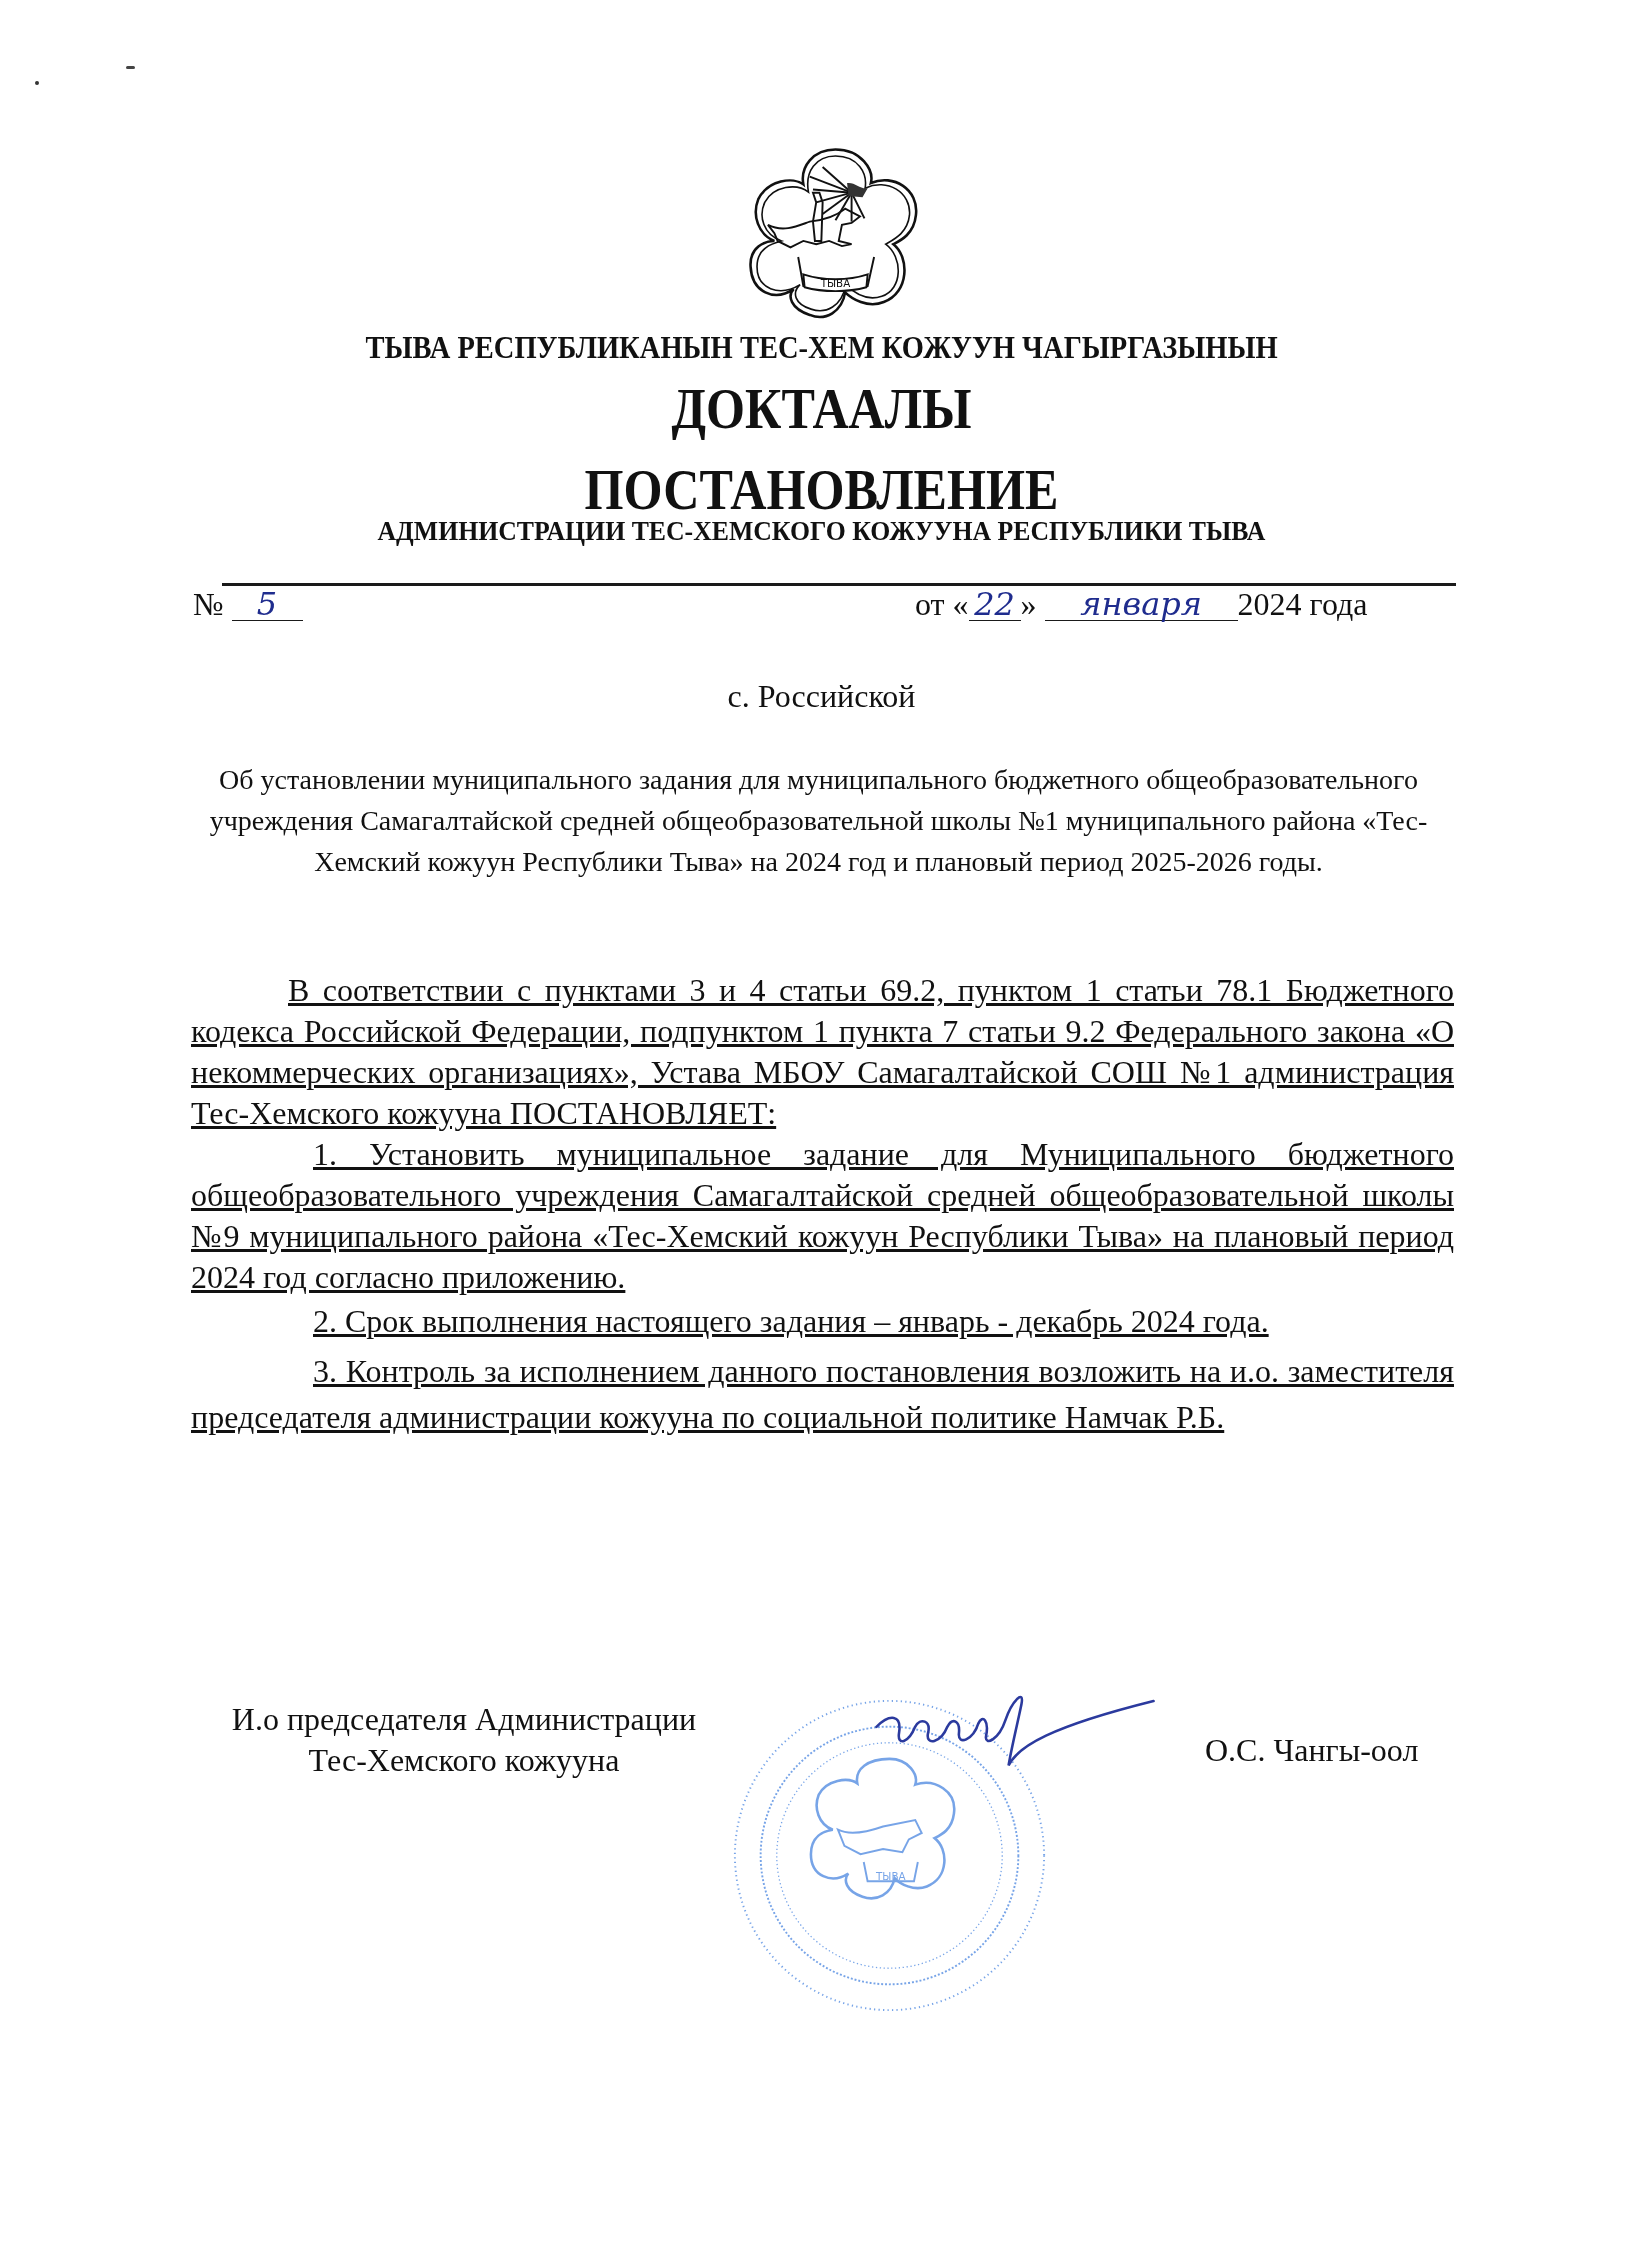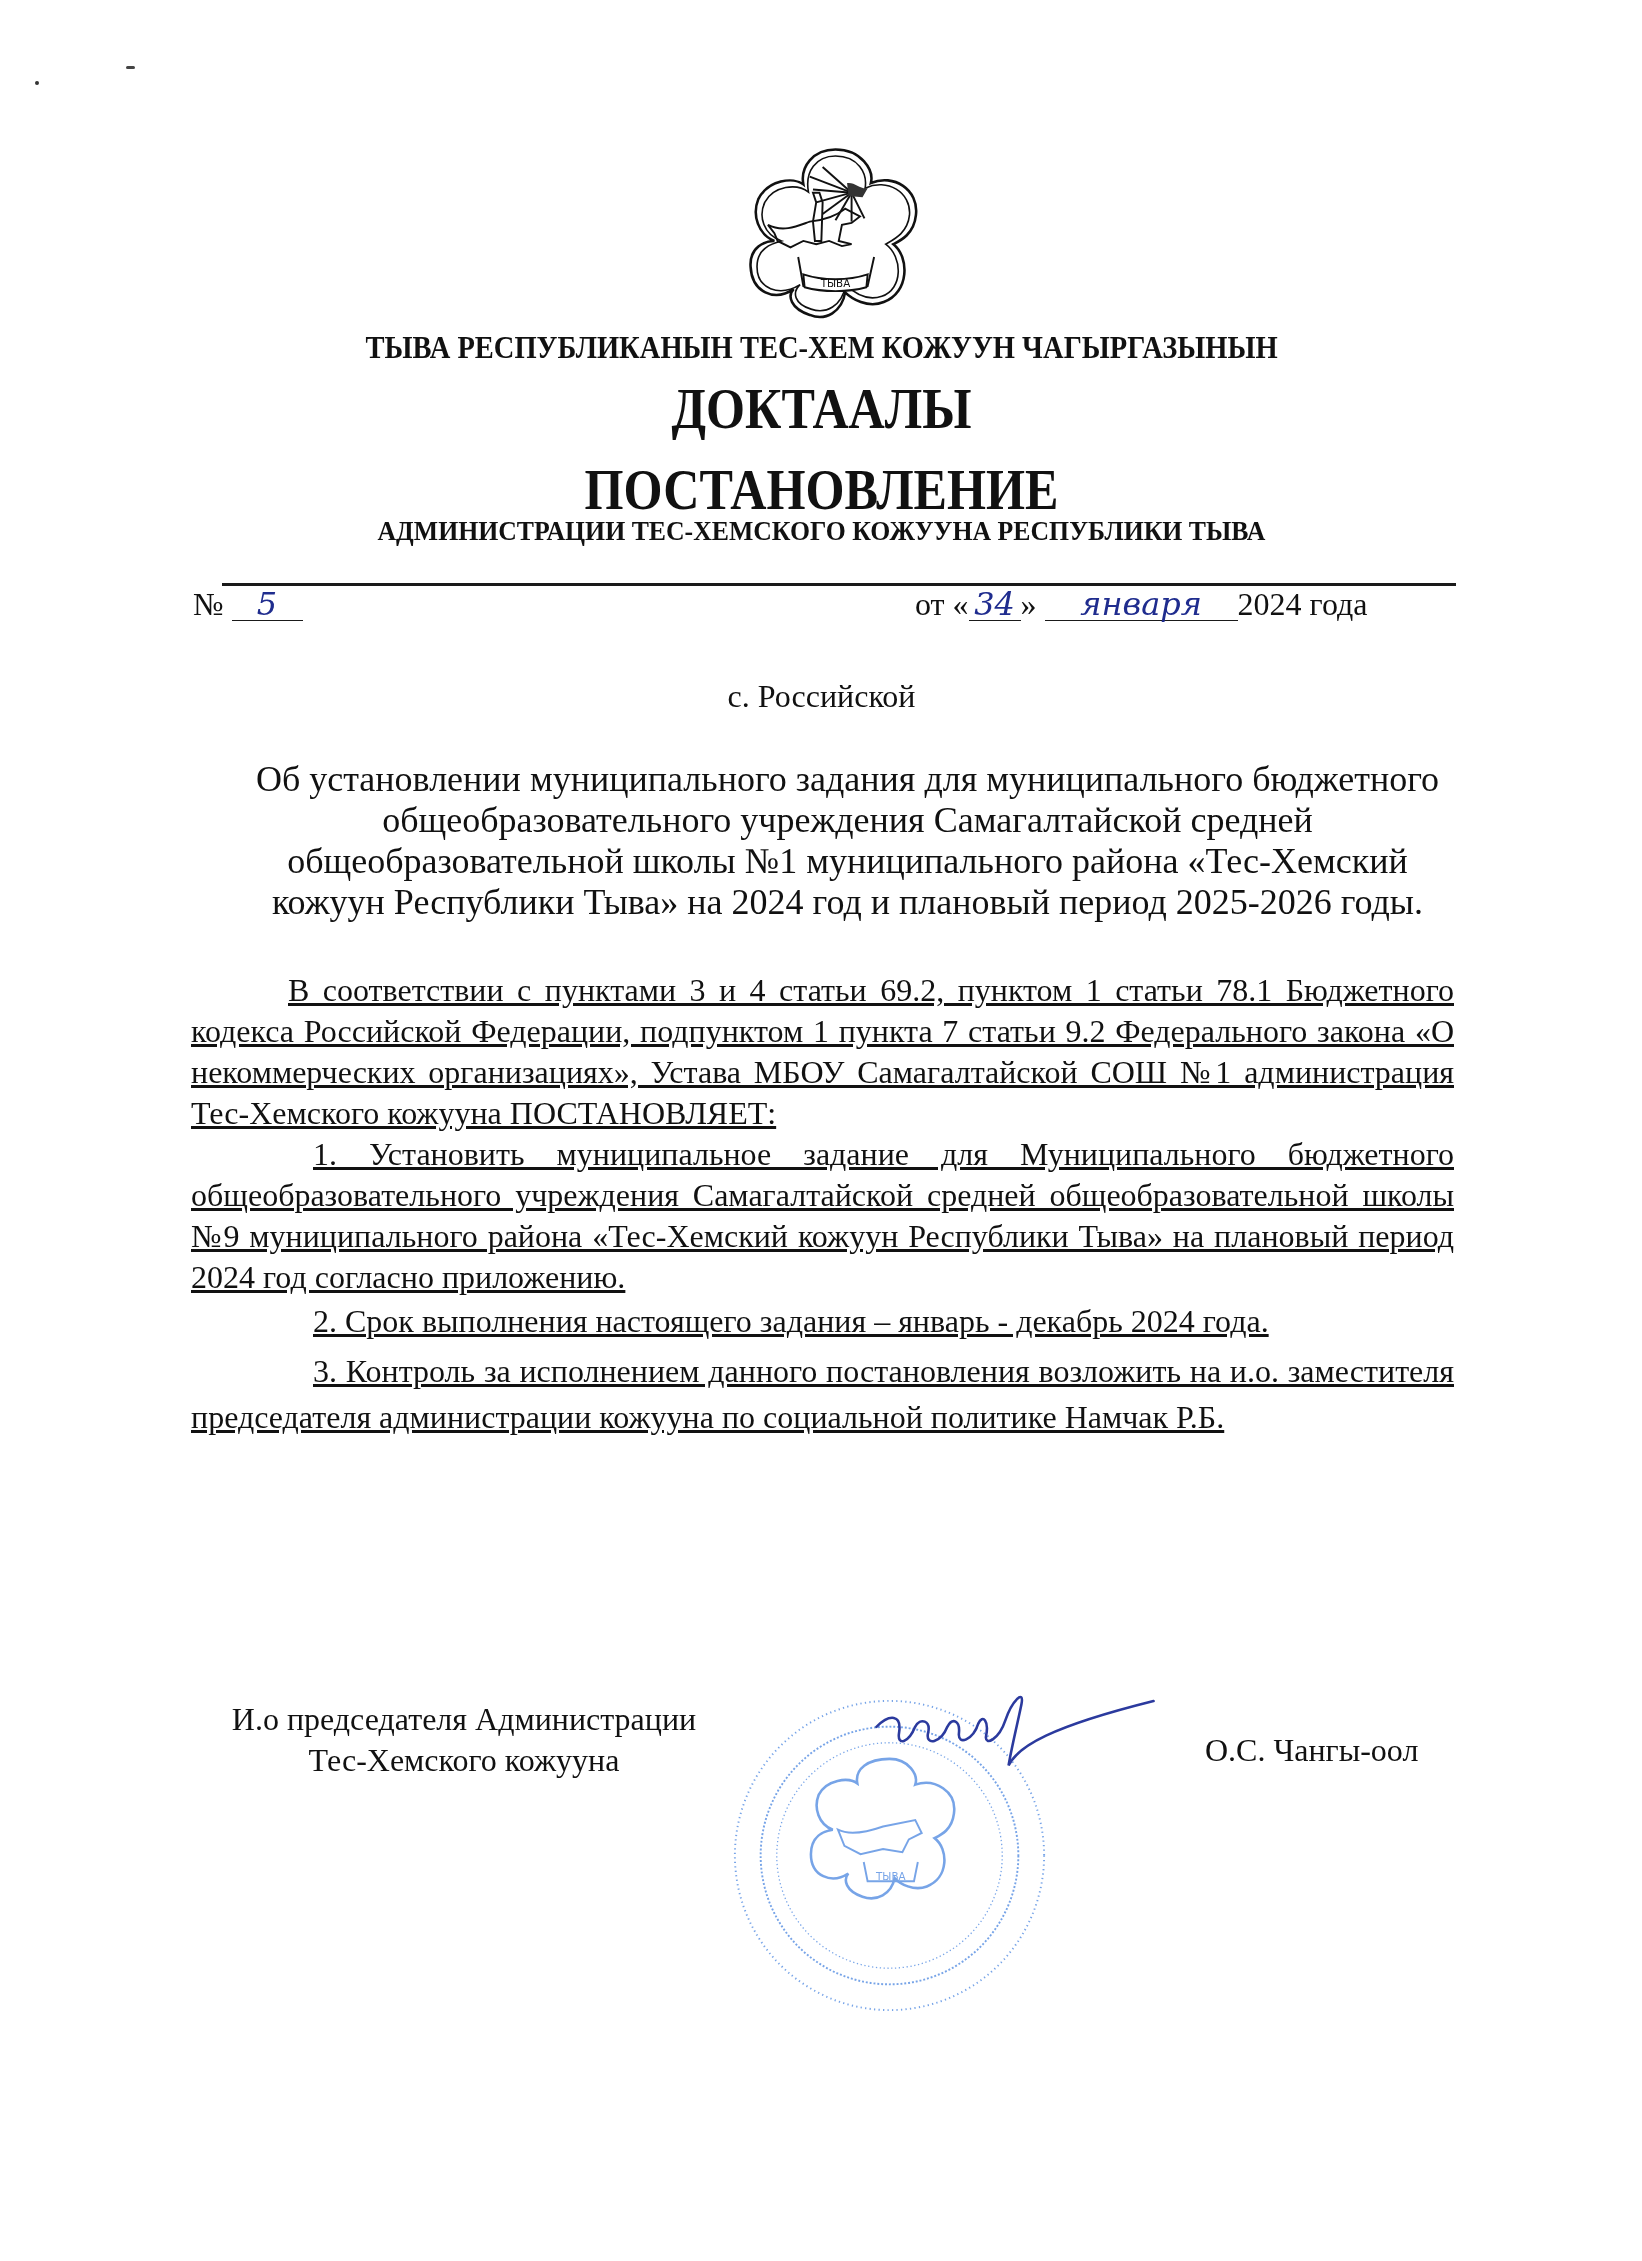--- a/index.html
+++ b/index.html
@@ -13,21 +13,21 @@
   .hdr1 { top: 330px; font-size: 31px; font-weight: bold; letter-spacing: 0px; transform: scaleX(0.92); }
   .hdr2 { top: 376px; font-size: 57px; font-weight: bold; transform: scaleX(0.88); }
   .hdr3 { top: 457px; font-size: 57px; font-weight: bold; transform: scaleX(0.88); }
   .hdr4 { top: 515px; font-size: 28px; font-weight: bold; transform: scaleX(0.92); }
   .rule { left: 222px; top: 583px; width: 1234px; height: 3.2px; background: #1a1a1a; }
   .numline { left: 193px; top: 586px; font-size: 32px; }
   .hand { font-family: "DejaVu Serif", serif; font-style: italic; color: #1f2c8e; }
   .uline { display: inline-block; border-bottom: 1.9px solid #1a1a1a; text-align: center; line-height: 1; }
   .dateline { left: 915px; top: 586px; font-size: 32px; }
   .place { top: 678px; font-size: 32px; }
-  .title { top: 759px; left: 229px; width: 1237px; font-size: 36px; line-height: 41px; text-align: center; font-family: Liberation Serif, serif; }
+  .title { top: 759px; left: 200px; width: 1237px; font-size: 28px; line-height: 41px; text-align: center; font-family: Liberation Serif, serif; }
   .body { left: 191px; width: 1263px; font-size: 32px; line-height: 41px; text-align: justify; text-decoration: underline; }
   .body p { margin: 0; }
   .indent { text-indent: 97px; }
   .indent2 { text-indent: 122px; }
   .sig-left { left: 187px; top: 1699px; font-size: 32px; line-height: 41px; text-align: center; width: 554px; }
   .sig-right { left: 1205px; top: 1732px; font-size: 32px; }
   .stamp { left: 722px; top: 1688px; width: 335px; height: 335px; }
   .signature { left: 870px; top: 1688px; width: 290px; height: 97px; }
   .speck { left: 35px; top: 81px; width: 3.9px; height: 3.9px; background: #333; border-radius: 50%; }
   .speck2 { left: 126px; top: 66px; width: 9px; height: 2.6px; background: #444; border-radius: 1.9px; }
@@ -67,21 +67,21 @@
 <div class="abs center hdr4">АДМИНИСТРАЦИИ ТЕС-ХЕМСКОГО КОЖУУНА РЕСПУБЛИКИ ТЫВА</div>
 
 <div class="abs rule"></div>
 
 <div class="abs numline">
   <span>№</span>
   <span class="uline hand" style="width:71px;">5</span>
 </div>
 
 <div class="abs dateline">
-  <span>от «</span><span class="uline hand" style="width:52px;">34</span><span>»</span>
+  <span>от «</span><span class="uline hand" style="width:52px;">22</span><span>»</span>
   <span class="uline hand" style="width:193px;">января</span><span>2024 года</span>
 </div>
 
 <div class="abs center place">с. Российской</div>
 
 <div class="abs title">Об установлении муниципального задания для муниципального бюджетного общеобразовательного учреждения Самагалтайской средней общеобразовательной школы №1 муниципального района «Тес-Хемский кожуун Республики Тыва» на 2024 год и плановый период 2025-2026 годы.</div>
 
 <div class="abs body" style="top:970px;">
   <p class="indent">В соответствии с пунктами 3 и 4 статьи 69.2, пунктом 1 статьи 78.1 Бюджетного кодекса Российской Федерации, подпунктом 1 пункта 7 статьи 9.2 Федерального закона «О некоммерческих организациях», Устава МБОУ Самагалтайской СОШ №1 администрация Тес-Хемского кожууна ПОСТАНОВЛЯЕТ:</p>
   <p class="indent2">1. Установить муниципальное задание для Муниципального бюджетного общеобразовательного учреждения Самагалтайской средней общеобразовательной школы №9 муниципального района «Тес-Хемский кожуун Республики Тыва» на плановый период 2024 год согласно приложению.</p>

